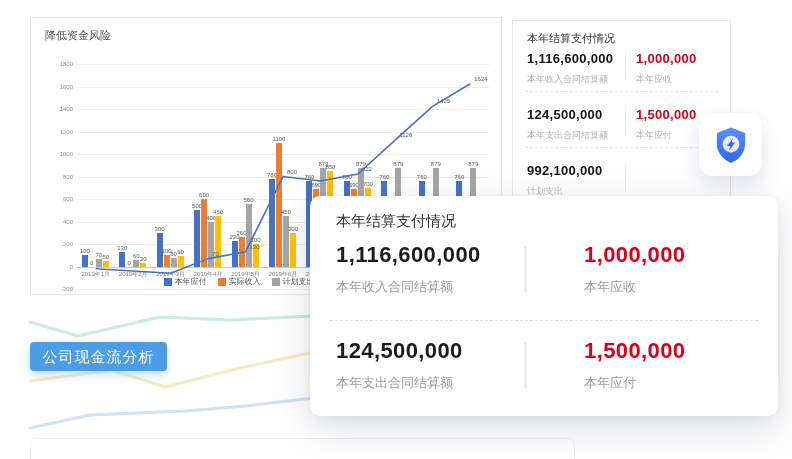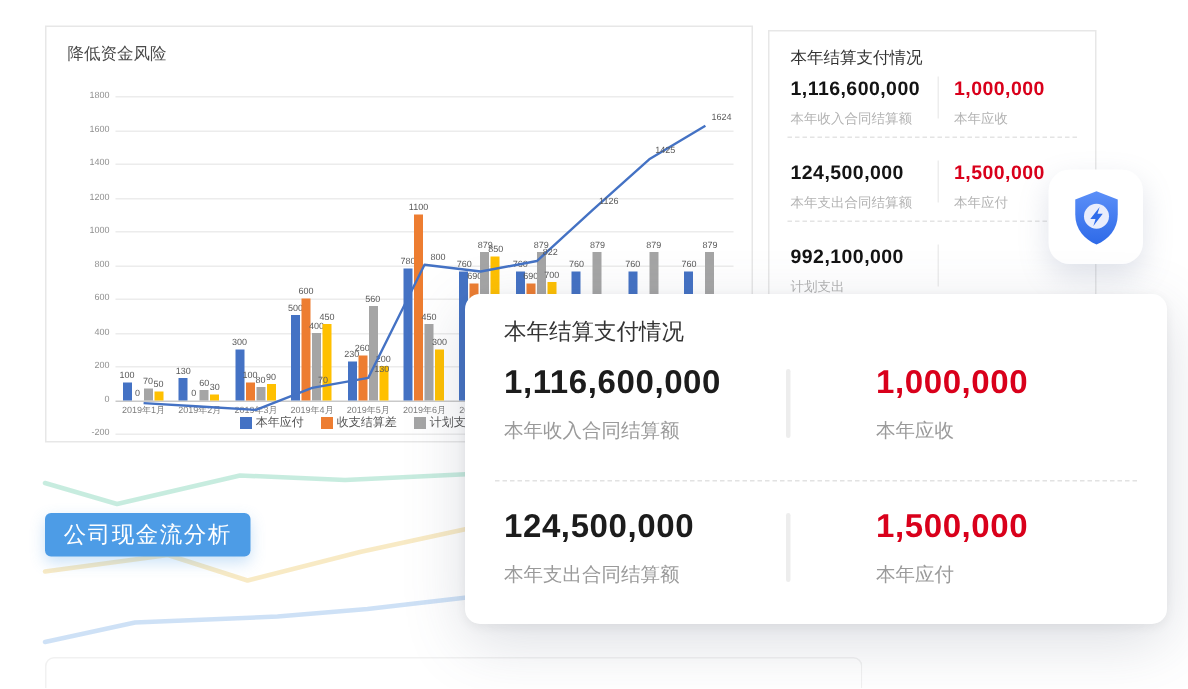--- a/index.html
+++ b/index.html
@@ -211,21 +211,21 @@
       <div class="ytick" style="position: absolute; top: 88px;">1400</div>
       <div class="ytick" style="position: absolute; top: 65.5px;">1600</div>
       <div class="ytick" style="position: absolute; top: 43px;">1800</div>
       <div class="legend">
         <div class="legend-item">
           <div class="legend-swatch" style="background: rgb(68, 114, 196);"></div>
           <div class="">本年应付</div>
         </div>
         <div class="legend-item">
           <div class="legend-swatch" style="background: rgb(237, 125, 49);"></div>
-          <div class="">收支结算差</div>
+          <div class="">实际收入</div>
         </div>
         <div class="legend-item">
           <div class="legend-swatch" style="background: rgb(165, 165, 165);"></div>
           <div class="">计划支出</div>
         </div>
         <div class="legend-item">
           <div class="legend-swatch" style="background: rgb(255, 192, 0);"></div>
           <div class="">实际支出</div>
         </div>
       </div>

